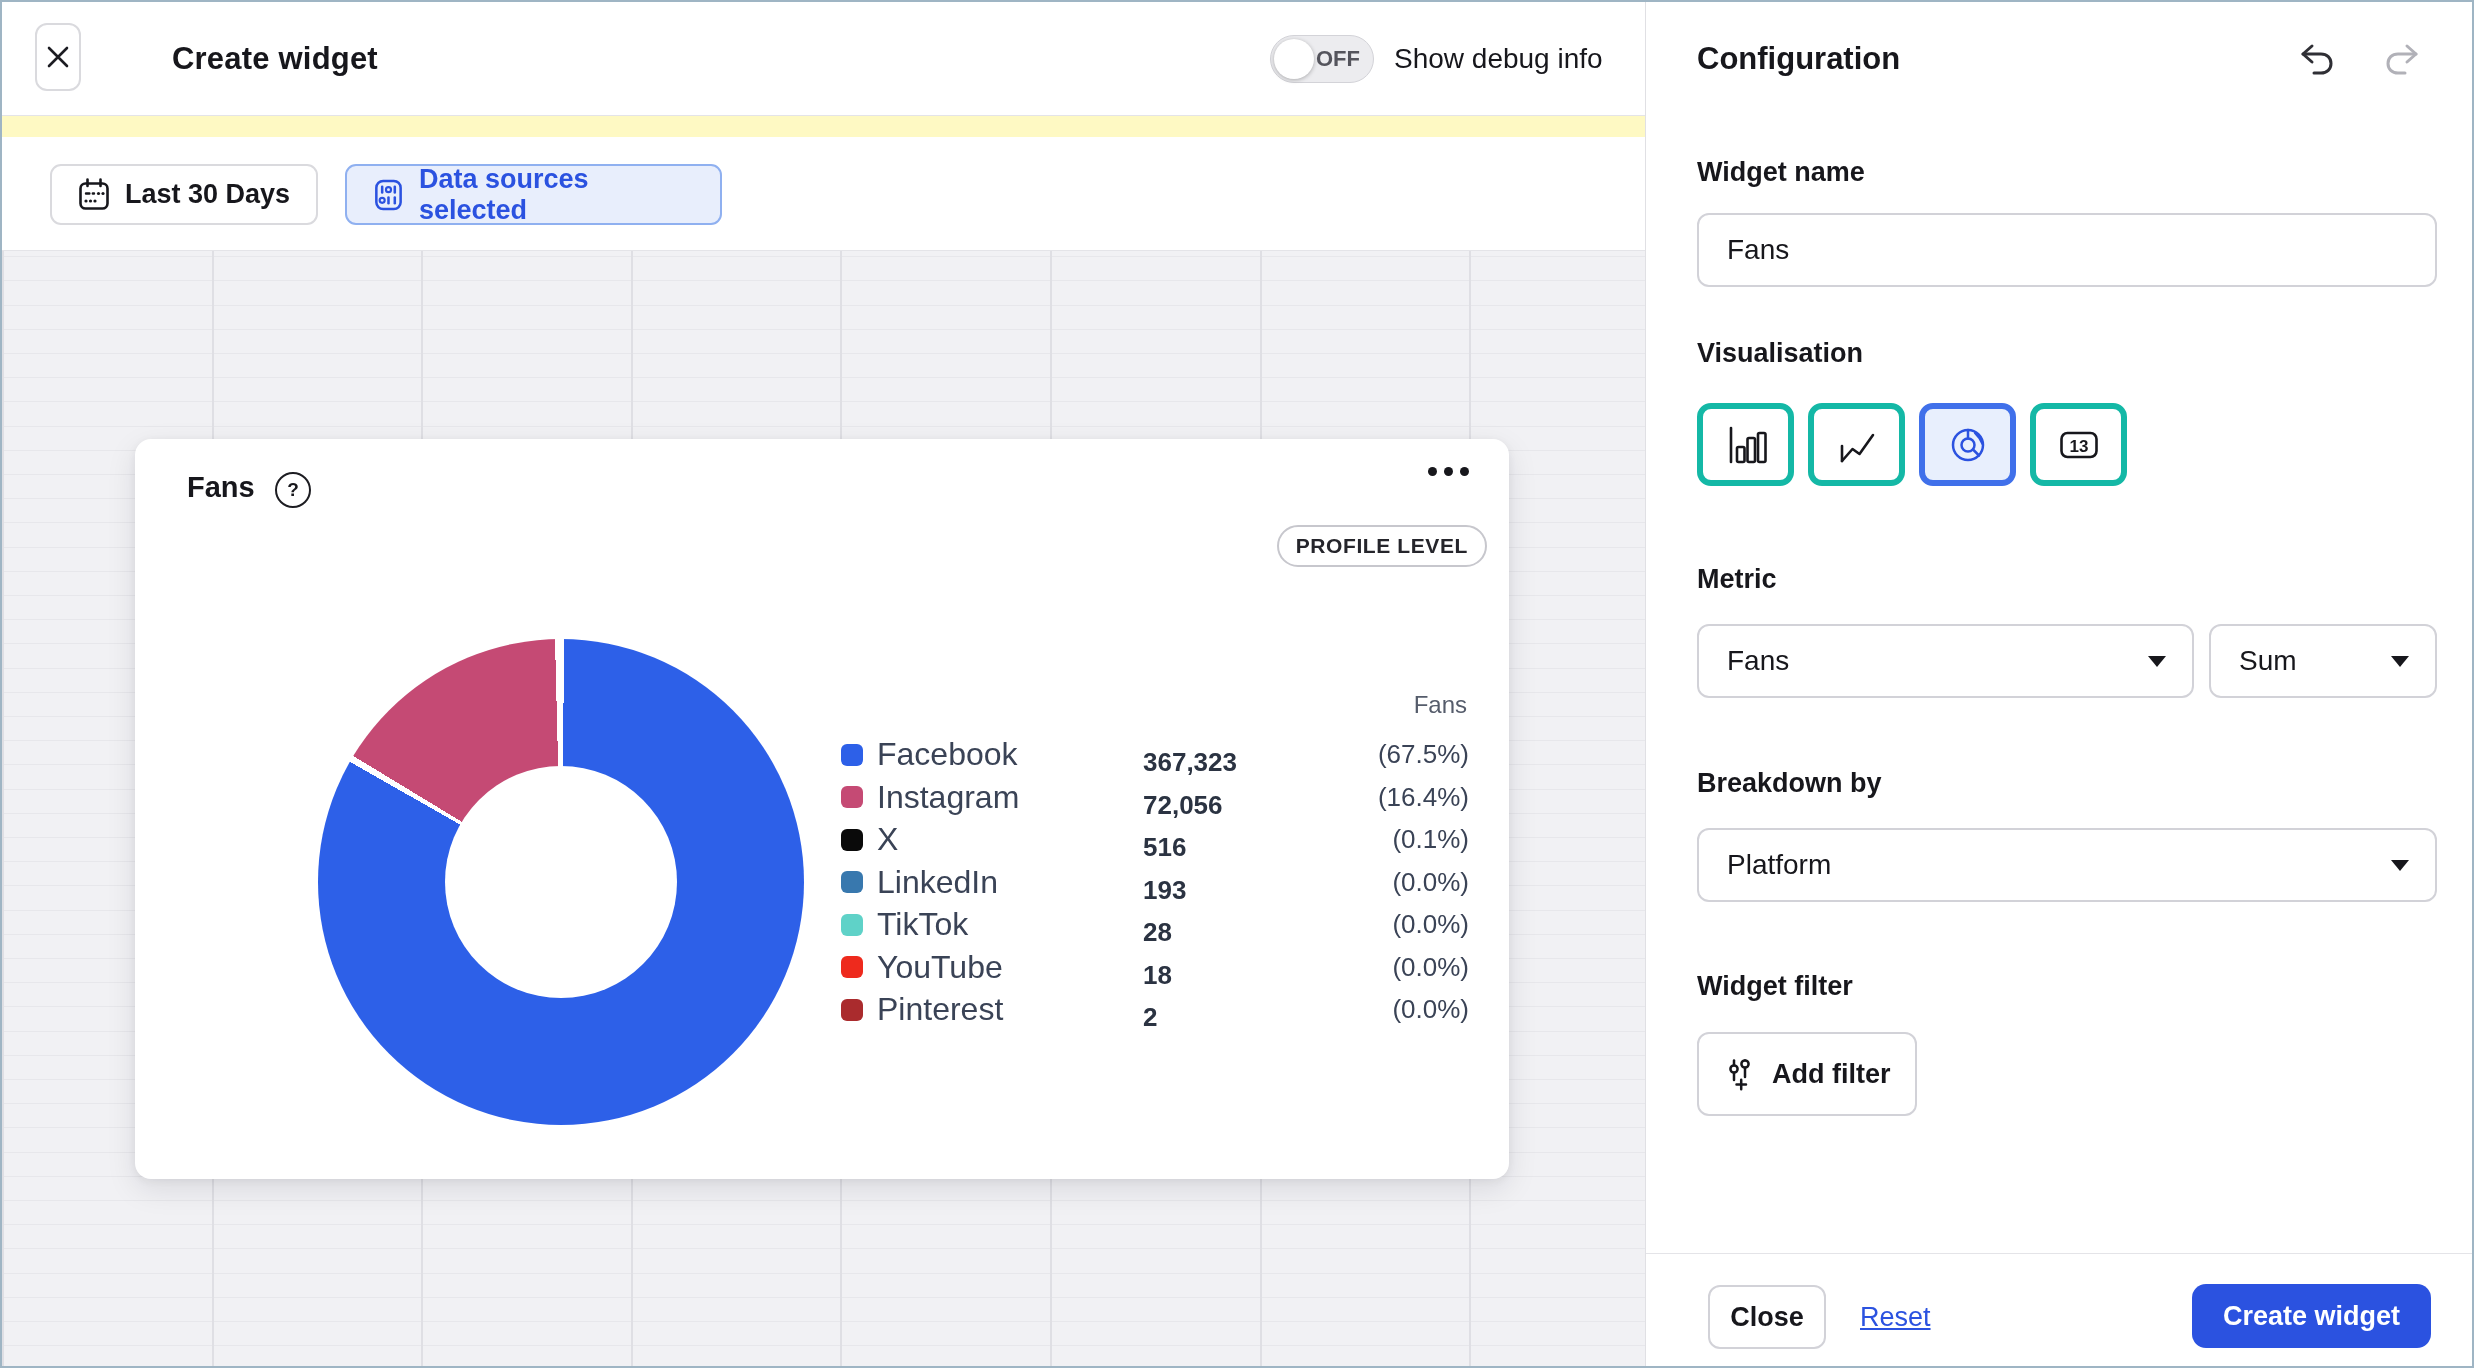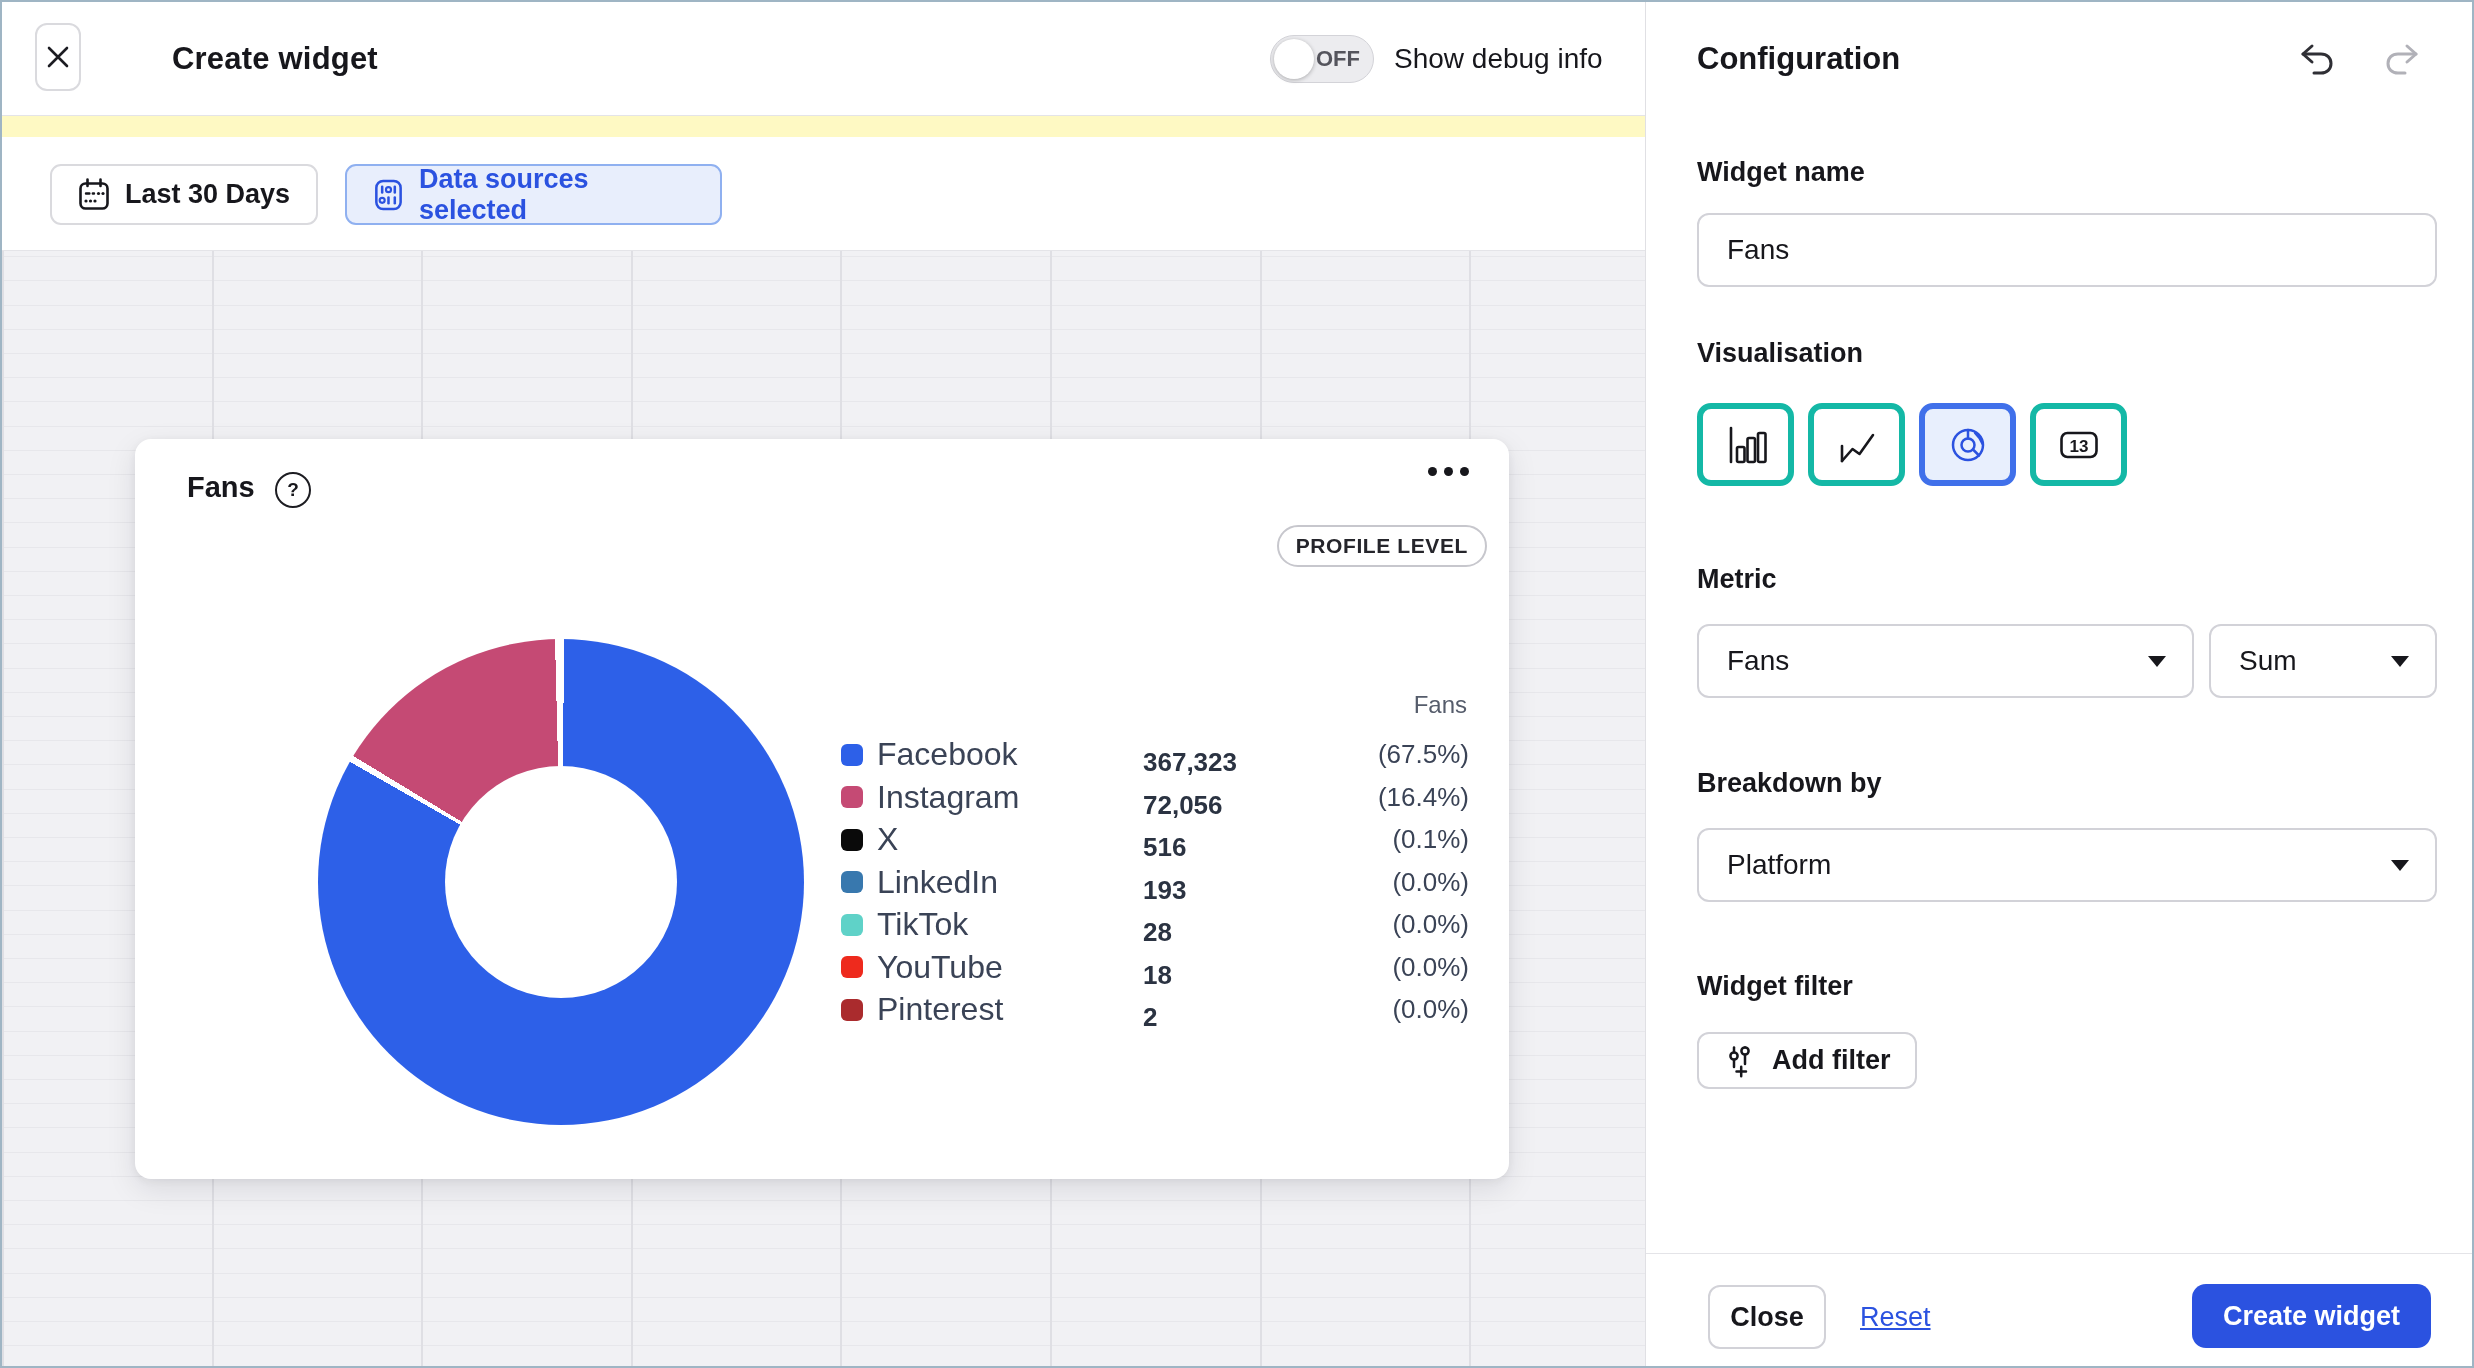--- a/index.html
+++ b/index.html
@@ -53,21 +53,21 @@
   .panel-title { position:absolute; left:51px; top:0; height:114px; line-height:114px; font-size:31px; font-weight:700; }
   .icon-btn { position:absolute; top:36px; width:44px; height:44px; background:none; border:none; cursor:pointer; }
   .undo { left:648px; } .redo { left:735px; }
   .sec-label { position:absolute; left:51px; font-size:27px; font-weight:700; }
   .field { position:absolute; left:51px; width:740px; height:74px; border:2px solid #d2d2d8; border-radius:12px; background:#fff; font-size:28px; color:#17171c; display:flex; align-items:center; padding:0 28px; cursor:pointer; }
   .field input { border:none; outline:none; font:inherit; color:inherit; width:100%; background:transparent; }
   .caret { position:absolute; right:26px; top:50%; margin-top:-5px; width:0; height:0; border-left:9px solid transparent; border-right:9px solid transparent; border-top:11px solid #17171c; }
   .viz-row { position:absolute; left:51px; top:393px; display:flex; gap:14px; }
   .viz-btn { width:97px; height:83px; background:#fff; border:6px solid #14b8a6; border-radius:14px; display:flex; align-items:center; justify-content:center; cursor:pointer;margin-top:8px; }
   .viz-btn.selected { background:#e8effd; border-color:#4070ea; }
-  .add-filter { position:absolute; left:51px; top:1030px; height:57px; padding:0 24px; display:flex; align-items:center; gap:13px; background:#fff; border:2px solid #d2d2d8; border-radius:12px; font-size:27px; font-weight:700; cursor:pointer; }
+  .add-filter { position:absolute; left:51px; top:1030px; height:84px; padding:0 24px; display:flex; align-items:center; gap:13px; background:#fff; border:2px solid #d2d2d8; border-radius:12px; font-size:27px; font-weight:700; cursor:pointer; }
   .panel-footer-line { position:absolute; left:0; top:1251px; width:100%; border-top:1px solid #e4e4e8; }
   .btn-close { position:absolute; left:62px; top:1283px; width:118px; height:64px; background:#fff; border:2px solid #d2d2d8; border-radius:12px; font-size:27px; font-weight:700; color:#17171c; cursor:pointer; }
   .link-reset { position:absolute; left:214px; top:1283px; height:64px; line-height:64px; font-size:27px; color:#2b52e0; text-decoration:underline; cursor:pointer; }
   .btn-create { position:absolute; left:546px; top:1282px; width:239px; height:64px; background:#2b52e0; border:none; border-radius:14px; font-size:27px; font-weight:700; color:#fff; font-family:inherit; cursor:pointer; }
   svg { display:block; }
 </style>
 </head>
 <body>
 
 <div class="screen">

